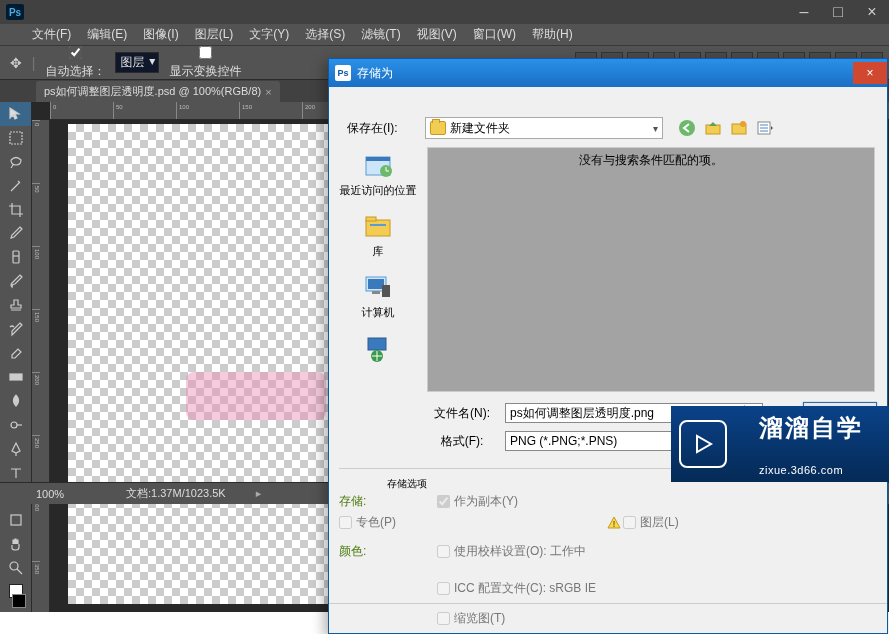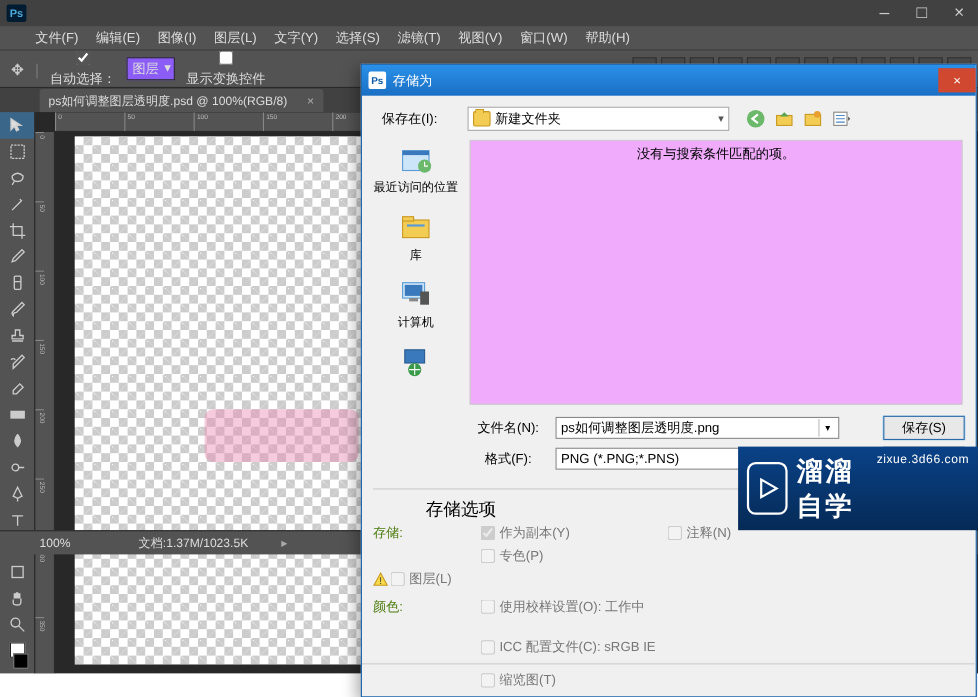--- a/index.html
+++ b/index.html
@@ -17,28 +17,28 @@
 
 
 .ps-menubar { height: 22px; background: #535353; display: flex; align-items: center; padding-left: 24px; border-bottom: 1px solid #383838; }
 .ps-menu-item { color: #ddd; font-size: 12px; padding: 0 8px; cursor: default; }
 
 
 .ps-options { height: 34px; background: #535353; border-bottom: 1px solid #2a2a2a; display: flex; align-items: center; padding-left: 10px; gap: 10px; }
 .opt-icon { color: #ccc; font-size: 14px; }
 .opt-check { display: flex; align-items: center; gap: 4px; color: #ddd; font-size: 12px; flex-direction: column; }
 .opt-check input { accent-color: #555; width: 13px; height: 13px; }
-.opt-select { background: #8b5cf6; color: #ddd; border: 1px solid #2a2a2a; font-size: 12px; padding: 1px 14px 1px 4px; position: relative; }
+.opt-select { background: #0f172a; color: #ddd; border: 1px solid #2a2a2a; font-size: 12px; padding: 1px 14px 1px 4px; position: relative; }
 .opt-select::after { content: "▾"; position: absolute; right: 3px; }
 .opt-iconbar { margin-left: auto; display: flex; gap: 4px; padding-right: 6px; }
 .opt-iconbtn { width: 22px; height: 22px; background: #4a4a4a; border: 1px solid #333; }
 
 
 .ps-tabs { height: 22px; background: #414141; display: flex; align-items: flex-end; padding-left: 36px; }
-.ps-tab { background: #535353; color: #ddd; font-size: 11px; padding: 3px 8px; border-radius: 3px 3px 0 0; display: flex; gap: 18px; align-items: center; }
+.ps-tab { background: #535353; color: #ddd; font-size: 11px; padding: 3px 8px; border-radius: 3px 3px 0 0; display: flex; gap: 4px; align-items: center; }
 .tab-close { color: #aaa; }
 
 
 .ps-workarea { display: flex; height: calc(634px - 24px - 22px - 34px - 22px - 22px); background: #282828; }
 
 
 .ps-toolbox { width: 32px; background: #535353; border-right: 1px solid #2a2a2a; display: flex; flex-direction: column; }
 .tool { height: 24px; display: flex; align-items: center; justify-content: center; color: #ccc; font-size: 14px; cursor: default; }
 .tool.sel { background: #3a668a; }
 .tool svg { width: 16px; height: 16px; stroke: #ccc; fill: none; stroke-width: 1.2; }
@@ -68,59 +68,59 @@
 .status-doc { }
 
 
 .save-dialog { position: absolute; top: 58px; left: 328px; width: 560px; height: 576px; background: #f0f0f0; border: 1px solid #0a5aa6; box-shadow: -4px 4px 12px rgba(0,0,0,0.3); display: flex; flex-direction: column; }
 .dlg-titlebar { height: 28px; background: linear-gradient(#2a90e8,#1a6fc4); display: flex; align-items: center; padding: 0 0 0 6px; color: #fff; font-size: 12px; }
 .dlg-icon { width: 16px; height: 16px; background: #fff; margin-right: 6px; display: flex; align-items: center; justify-content: center; font-size: 9px; color: #0a5aa6; font-weight: bold; border-radius: 2px; }
 .dlg-close { margin-left: auto; width: 34px; height: 22px; background: #d14830; color: #fff; display: flex; align-items: center; justify-content: center; font-size: 12px; }
 
 .dlg-body { flex: 1; display: flex; flex-direction: column; padding: 8px 0 0 0; overflow: hidden; }
 
-.dlg-row1 { display: flex; align-items: center; padding: 2px 10px 8px 18px; gap: 6px; font-size: 12px; }
+.dlg-row1 { display: flex; align-items: center; padding: 2px 10px 8px 18px; gap: 6px; font-size: 12px; margin-top: 20px; }
 .dlg-row1 .lbl { width: 72px; }
 .folder-combo { flex: 1; max-width: 238px; height: 22px; border: 1px solid #aaa; background: #fff; display: flex; align-items: center; padding: 0 4px; gap: 4px; font-size: 12px; position: relative; }
 .folder-icon { width: 16px; height: 14px; background: #f3cd53; border-radius: 2px; border: 1px solid #c89820; position: relative; }
 .folder-icon::before { content: ""; position: absolute; top: -3px; left: 1px; width: 6px; height: 3px; background: #f3cd53; border-radius: 1px 1px 0 0; border: 1px solid #c89820; border-bottom: none; }
 .combo-arrow { position: absolute; right: 4px; font-size: 10px; color: #555; }
 .nav-icons { display: flex; gap: 6px; margin-left: 8px; }
 .nav-ico { width: 20px; height: 20px; display: flex; align-items: center; justify-content: center; }
 
 .dlg-middle { flex: 1; display: flex; overflow: hidden; }
 .places-bar { width: 98px; background: #f0f0f0; display: flex; flex-direction: column; gap: 8px; padding: 0 4px; }
 .place { display: flex; flex-direction: column; align-items: center; font-size: 11px; gap: 2px; cursor: default; padding: 2px; }
 .place-icon { width: 32px; height: 32px; display: flex; align-items: center; justify-content: center; }
 
-.file-list { flex: 1; background: #f0abfc; border: 1px solid #ccc; margin: 0 12px 6px 0; display: flex; align-items: flex-start; justify-content: center; padding-top: 4px; font-size: 12px; }
+.file-list { flex: 1; background: #a3a3a3; border: 1px solid #ccc; margin: 0 12px 6px 0; display: flex; align-items: flex-start; justify-content: center; padding-top: 4px; font-size: 12px; }
 
 .dlg-fields { padding: 4px 10px 4px 98px; text-align: center; }
 .field-row { display: flex; align-items: center; gap: 8px; margin-bottom: 6px; font-size: 12px; }
 .field-row .flabel { width: 70px; }
 .combo { flex: 1; height: 20px; border: 1px solid #888; background: #fff; padding: 0 4px; font-size: 12px; display: flex; align-items: center; position: relative; max-width: 258px; }
 .combo .arrow { position: absolute; right: 2px; width: 16px; height: 16px; border-left: 1px solid #bbb; display: flex; align-items: center; justify-content: center; font-size: 9px; }
 .dlg-btn { width: 74px; height: 22px; border: 1px solid #888; background: #e8e8e8; font-size: 12px; display: flex; align-items: center; justify-content: center; cursor: default; margin-left: auto; }
 .dlg-btn.default { border: 1px solid #2a6baa; box-shadow: 0 0 1px #4aa0e8; }
 
 .dlg-options { border-top: 1px solid #ccc; margin: 6px 10px 0 10px; padding: 6px 0; font-size: 12px; }
-.sec-title { font-size: 16px; margin: 2px 0 2px 48px; }
+.sec-title { font-size: 10px; margin: 2px 0 2px 48px; }
 .opt-grid { display: grid; grid-template-columns: 88px 160px 150px; gap: 4px 10px; margin-left: 0; }
 .opt-grid .gl { color: #4d7c0f; }
 .chk { display: flex; align-items: center; gap: 4px; color: #777; }
 .chk input { width: 13px; height: 13px; }
 .chk.enabled { color: #222; }
 .warn { display: inline-flex; align-items: center; gap: 2px; }
 .warn-triangle { width: 14px; height: 14px; }
 .divider { border-top: 1px solid #ccc; margin: 6px -10px; }
 
 
 .watermark { position: absolute; bottom: 22px; right: 0; width: 218px; height: 76px; background: linear-gradient(#0a4288,#052a56); color: #fff; display: flex; align-items: center; padding: 6px 8px; gap: 8px; }
 .wm-logo { width: 48px; height: 48px; border: 2px solid #fff; border-radius: 8px; display: flex; align-items: center; justify-content: center; font-size: 22px; }
-.wm-text { display: flex; flex-direction: row; gap: 20px; }
+.wm-text { display: flex; flex-direction: column; gap: 20px; margin-left: 24px; }
 .wm-big { font-size: 24px; font-weight: bold; letter-spacing: 2px; }
 .wm-small { font-size: 11px; letter-spacing: 0.5px; }
 </style>
 </head>
 <body>
 
 <div class="ps-window">
 
   <div class="ps-titlebar">
     <div class="ps-logo-container">
@@ -438,24 +438,20 @@
       </div>
 
       <div class="dlg-options">
         <div class="sec-title">存储选项</div>
         <div class="opt-grid">
           <span class="gl">存储:</span>
           <label class="chk">
               <input type="checkbox" checked="" disabled="" style="">
               <span>作为副本(Y)</span>
             </label>
-          <label class="chk">
-              <input type="checkbox" disabled="" style="">
-              <span>注释(N)</span>
-            </label>
           <span></span>
           <label class="chk">
               <input type="checkbox" disabled="" style="">
               <span>专色(P)</span>
             </label>
           <span></span>
           <span class="warn">
             <svg class="warn-triangle" viewBox="0 0 14 14">
                 <path d="M7 1 L13 12 L1 12 Z" fill="#f8d94a" stroke="#c89820"></path>
                 <text x="7" y="11" text-anchor="middle" font-size="9" fill="#333">!</text>

